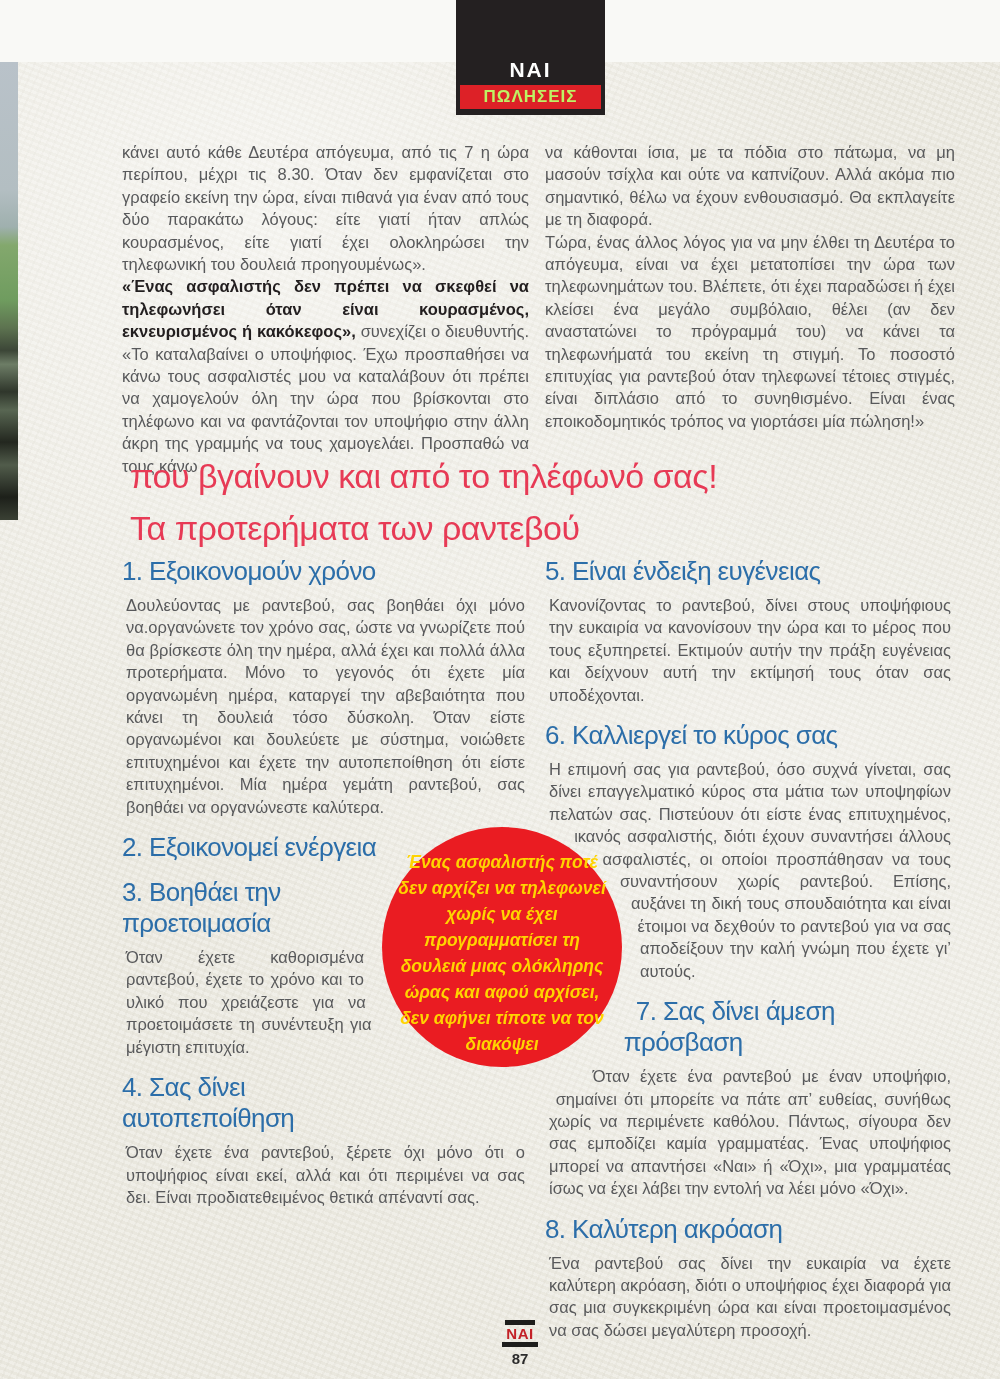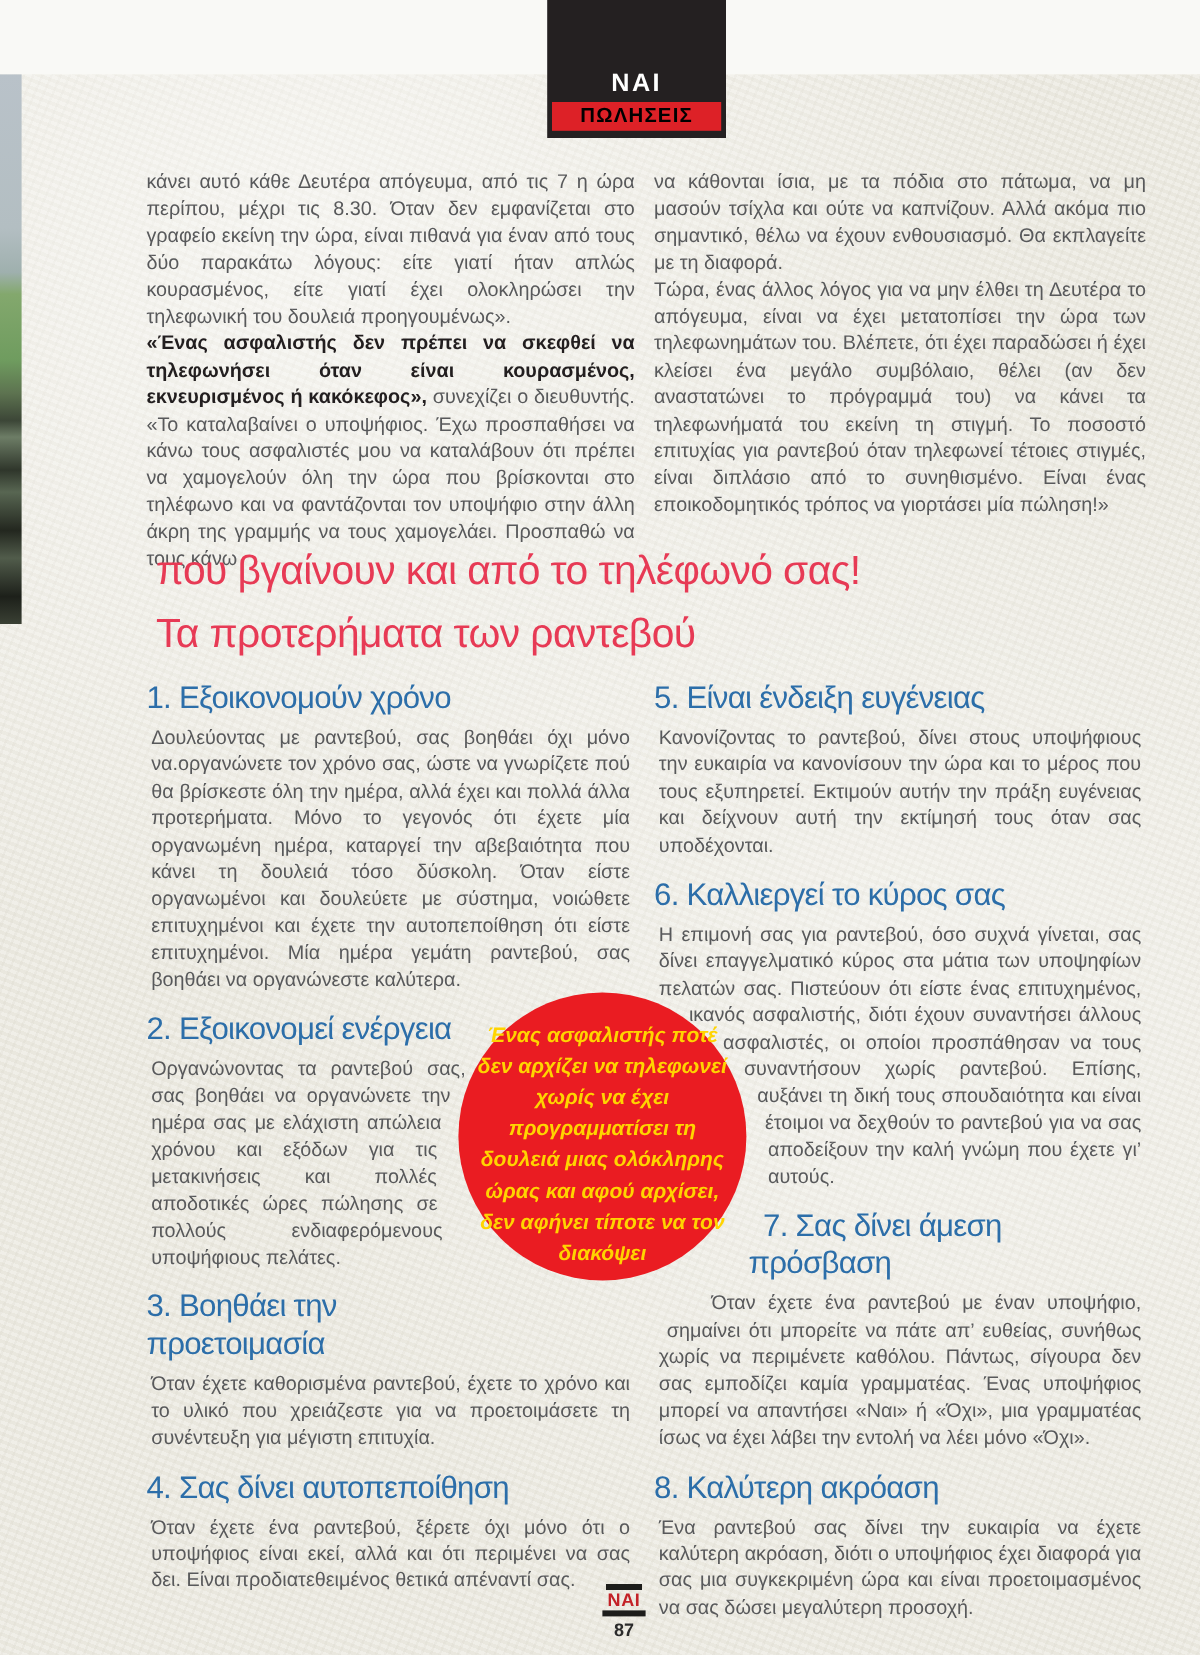--- a/index.html
+++ b/index.html
@@ -21,39 +21,39 @@
       #b9c2c9 0%, #b3bec2 28%, #9fb0ae 36%,
       #83a86d 40%, #6f9c5f 52%,
       #5d7350 58%, #3c4637 63%, #6d7d66 66%, #2f362b 72%,
       #586652 76%, #23271f 83%, #515c4b 88%, #1d201a 95%, #3a4034 100%);
   }
   
   .header-tab{position:absolute;left:456px;top:0;width:149px;height:115px;background:#242021;}
   .tab-nai{position:absolute;left:0;right:0;bottom:33px;text-align:center;color:#ffffff;
     font-size:21px;font-weight:bold;letter-spacing:2px;}
   .tab-red{position:absolute;left:4px;right:4px;bottom:6px;height:24px;background:#dd2127;
-    display:flex;align-items:center;justify-content:center;color:#000000;font-weight:bold;
+    display:flex;align-items:center;justify-content:center;color:#bef264;font-weight:bold;
     font-size:17px;letter-spacing:1px;}
   
   .intro-col{position:absolute;top:141px;font-size:16.5px;line-height:22.4px;
     text-align:justify;color:#58595b;}
   .intro-left{left:122px;width:407px;}
   .intro-right{left:545px;width:410px;}
   .intro-col p{margin:0;}
   .intro-bold{color:#221e1f;font-weight:bold;}
   
   .feature-title{position:absolute;left:130px;top:450px;width:720px;color:#e73a55;
     font-size:34px;line-height:52px;font-weight:400;letter-spacing:-0.5px;}
   
   .feat-col{position:absolute;top:548px;font-size:16.5px;line-height:22.4px;text-align:justify;}
   .feat-left{left:122px;width:407px;}
   .feat-right{left:545px;width:410px;}
   .sec-title{color:#2c6ea9;font-size:26px;line-height:31px;font-weight:400;
     letter-spacing:-0.6px;margin:14px 0 7px 0;text-align:left;}
-  .feat-col .sec-title:first-child{margin-top:18px;}
+  .feat-col .sec-title:first-child{margin-top:8px;}
   .sec-body{margin:4px;}
   
   .wrap-spacer-right{float:right;width:161px;height:238px;
     shape-outside:circle(134px at 134px 99px);}
   .wrap-spacer-left{float:left;width:95px;height:345px;margin-top:2px;
     shape-outside:circle(134px at -43px 205px);}
   
   .callout-circle{position:absolute;left:382px;top:827px;width:240px;height:240px;
     border-radius:50%;background:#ea1c22;display:flex;align-items:flex-end;justify-content:center;}
   .callout-text{color:#ffd400;font-style:italic;font-weight:bold;font-size:17.5px;
@@ -91,21 +91,21 @@
 <div class="feature-title">
   <div>που βγαίνουν και από το τηλέφωνό σας!</div>
   <div>Τα προτερήματα των ραντεβού</div>
 </div>
 
 <div class="feat-col feat-left">
   <h2 class="sec-title">1. Εξοικονομούν χρόνο</h2>
   <p class="sec-body">Δουλεύοντας με ραντεβού, σας βοηθάει όχι μόνο να.οργανώνετε τον χρόνο σας, ώστε να γνωρίζετε πού θα βρίσκεστε όλη την ημέρα, αλλά έχει και πολλά άλλα προτερήματα. Μόνο το γεγονός ότι έχετε μία οργανωμένη ημέρα, καταργεί την αβεβαιότητα που κάνει τη δουλειά τόσο δύσκολη. Όταν είστε οργανωμένοι και δουλεύετε με σύστημα, νοιώθετε επιτυχημένοι και έχετε την αυτοπεποίθηση ότι είστε επιτυχημένοι. Μία ημέρα γεμάτη ραντεβού, σας βοηθάει να οργανώνεστε καλύτερα.</p>
 
   <h2 class="sec-title">2. Εξοικονομεί ενέργεια</h2>
-  <p class="sec-body"><span class="wrap-spacer-right"></span><span>Οργανώνοντας τα ραντεβού σας, σας βοηθάει να οργανώνετε την ημέρα σας με ελάχιστη απώλεια χρόνου και εξόδων για τις μετακινήσεις και πολλές αποδοτικές ώρες πώλησης σε πολλούς ενδιαφερόμενους υποψήφιους πελάτες.</span></p>
+  <p class="sec-body"><span class="wrap-spacer-right"></span></p>
 
   <h2 class="sec-title">3. Βοηθάει την προετοιμασία</h2>
   <p class="sec-body">Όταν έχετε καθορισμένα ραντεβού, έχετε το χρόνο και το υλικό που χρειάζεστε για να προετοιμάσετε τη συνέντευξη για μέγιστη επιτυχία.</p>
 
   <h2 class="sec-title">4. Σας δίνει αυτοπεποίθηση</h2>
   <p class="sec-body">Όταν έχετε ένα ραντεβού, ξέρετε όχι μόνο ότι ο υποψήφιος είναι εκεί, αλλά και ότι περιμένει να σας δει. Είναι προδιατεθειμένος θετικά απέναντί σας.</p>
 </div>
 
 <div class="feat-col feat-right">
   <h2 class="sec-title">5. Είναι ένδειξη ευγένειας</h2>

